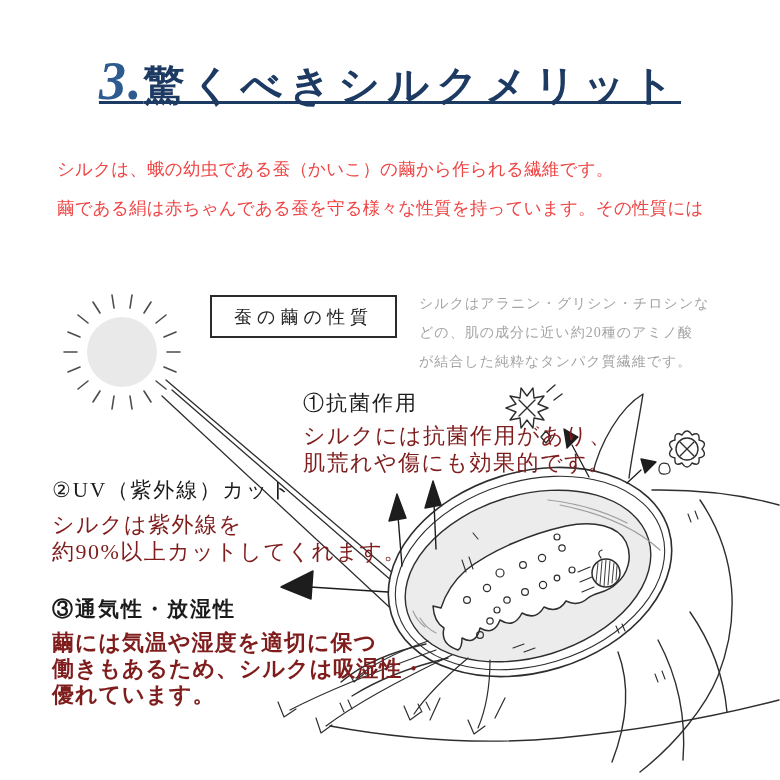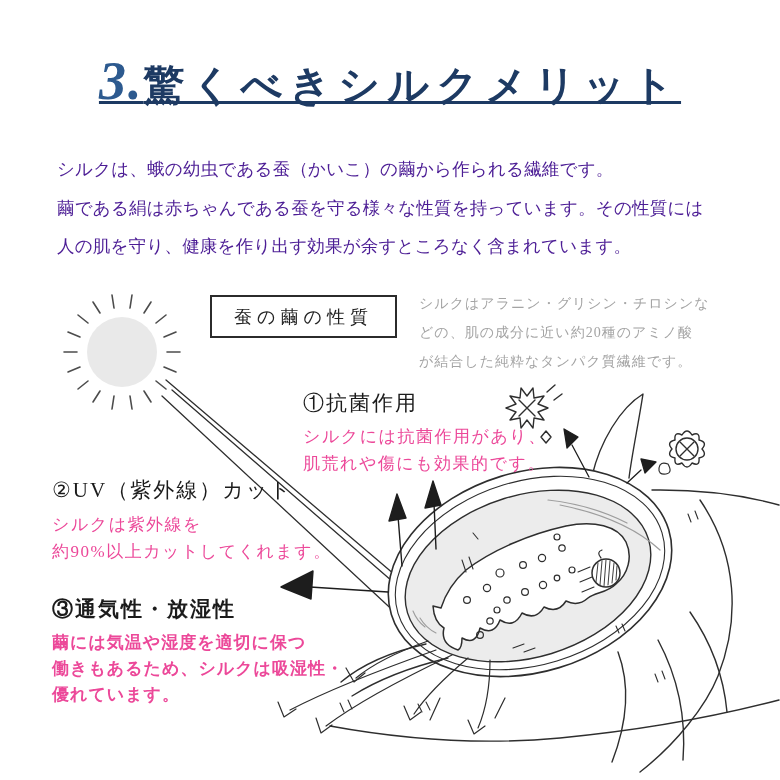--- a/index.html
+++ b/index.html
@@ -15,40 +15,40 @@
   .title {
     position:absolute; top:50px; left:0; width:780px; text-align:center;
     color:#1d3a63; letter-spacing:5px; white-space:nowrap;text-decoration:underline;
   }
   .title .num  { font-size:54px; font-style:italic; color:#2d5a8f; letter-spacing:2px; }
   .title .txt  { font-size:41px; letter-spacing:7px; }
 
   .intro {
     position:absolute; left:57px; top:150px;
     font-family:"Liberation Sans","DejaVu Sans",sans-serif;
-    font-size:17.5px; line-height:38.5px; color:#4c1d95; letter-spacing:0.2px;
+    font-size:17.5px; line-height:38.5px; color:#ef4444; letter-spacing:0.2px;
     white-space:nowrap;
   }
 
   .label-box {
     position:absolute; left:210px; top:295px; width:187px; height:43px;
     border:2px solid #2b2b2b; background:#ffffff;
     display:flex; align-items:center; justify-content:center;
     font-size:18px; letter-spacing:5px; color:#222; white-space:nowrap;
   }
 
   .desc {
     position:absolute; left:419px; top:289px;
     font-size:14px; line-height:29px; color:#a4a4a4; letter-spacing:1px;
     white-space:nowrap;
   }
 
   .feature { position:absolute; white-space:nowrap; }
   .feature .heading { font-size:21px; color:#1b1b1b; letter-spacing:2px; margin-bottom:7px; }
-  .feature .line { font-size:17px; color:#ec4899; letter-spacing:1.5px; line-height:27px; }
+  .feature .line { font-size:22px; color:#7f1d1d; letter-spacing:1.5px; line-height:27px; }
   .f1 { left:303px; top:389px;font-family:Liberation Mono, monospace; }
   .f2 { left:52px;  top:476px; }
   .f3 { left:52px;  top:595px;font-weight:bold; }
   .f3 .line { line-height:26px; letter-spacing:1px; }
 </style>
 </head>
 <body>
 
 <div class="page">
 
@@ -171,21 +171,20 @@
     </g>
   </svg>
 
   <div class="textlayer">
 
     <h1 class="title"><span class="num">3.</span><span class="txt">驚くべきシルクメリット</span></h1>
 
     <div class="intro">
       <div>シルクは、蛾の幼虫である蚕（かいこ）の繭から作られる繊維です。</div>
       <div>繭である絹は赤ちゃんである蚕を守る様々な性質を持っています。その性質には</div>
-      <div>人の肌を守り、健康を作り出す効果が余すところなく含まれています。</div>
     </div>
 
     <div class="label-box">蚕の繭の性質</div>
 
     <div class="desc">
       <div>シルクはアラニン・グリシン・チロシンな</div>
       <div>どの、肌の成分に近い約20種のアミノ酸</div>
       <div>が結合した純粋なタンパク質繊維です。</div>
     </div>
 

